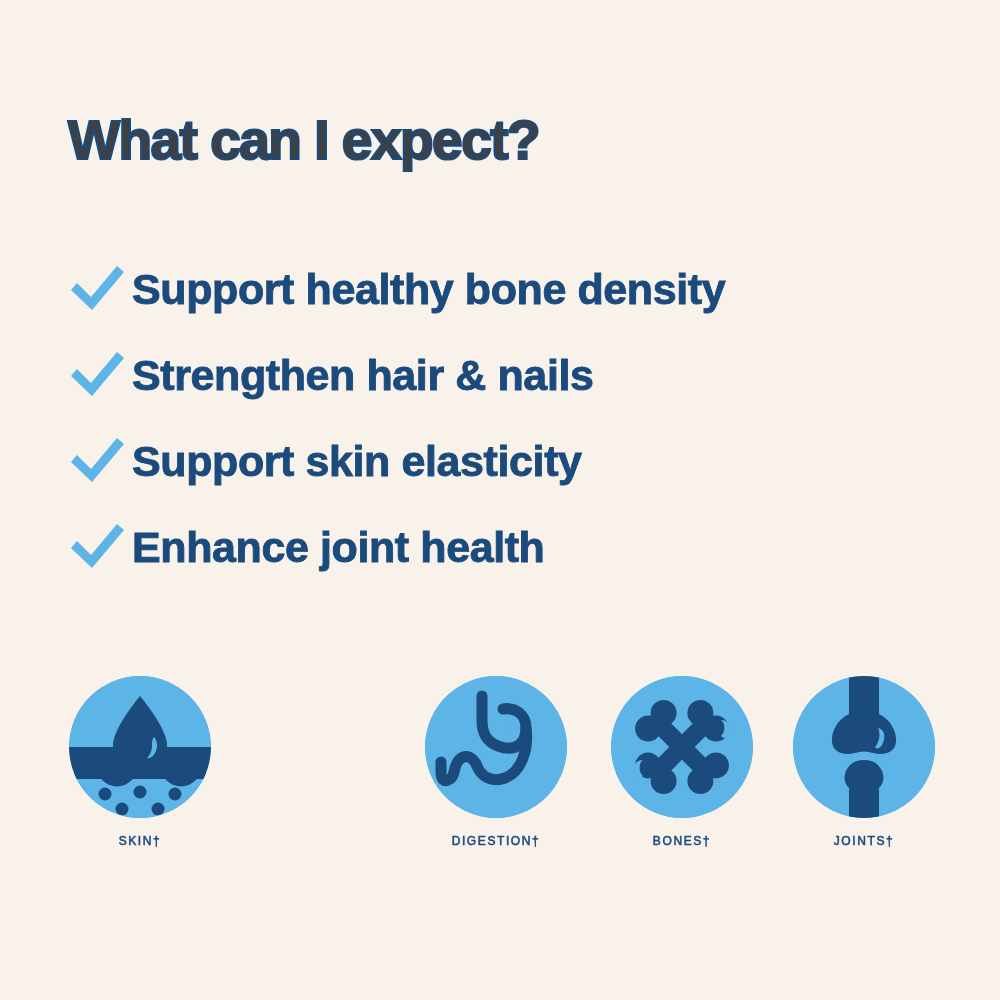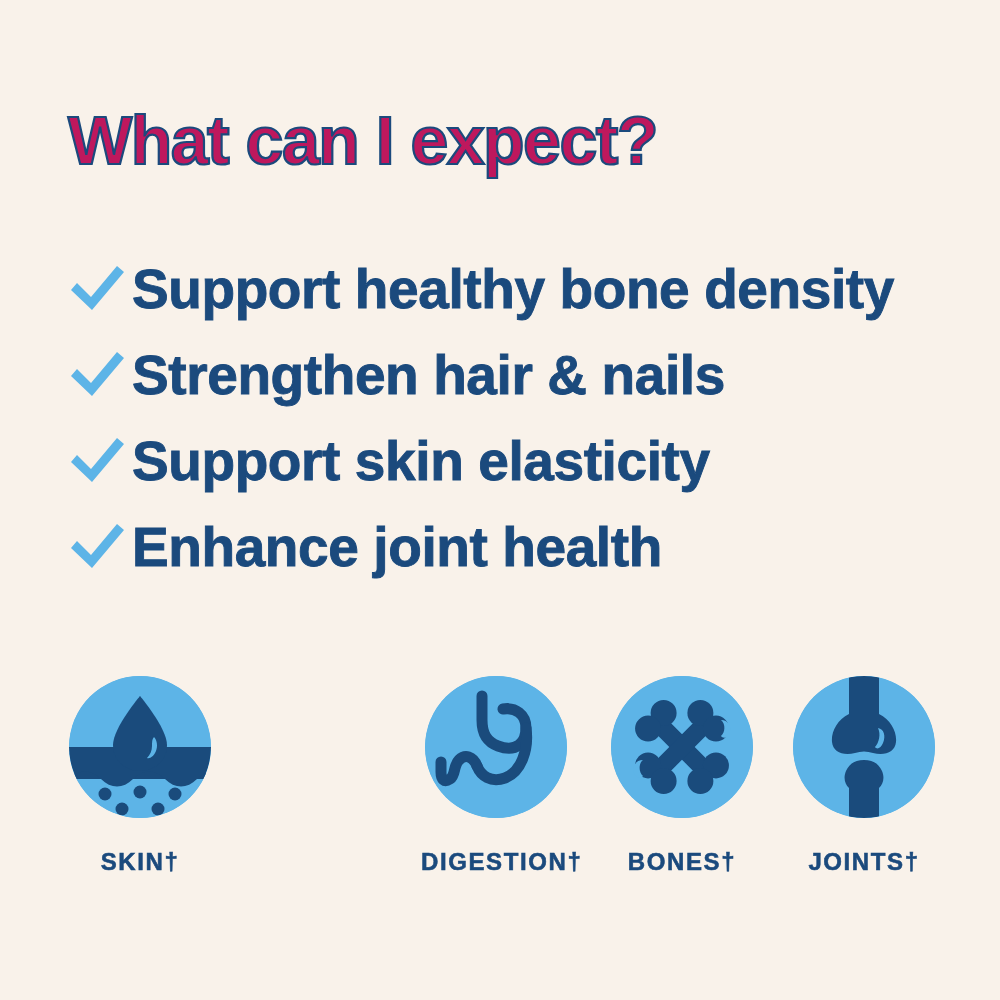--- a/index.html
+++ b/index.html
@@ -20,25 +20,25 @@
     inset: 0;
     width: 1000px;
     height: 1000px;
   }
 
   
   .headline {
     position: absolute;
     left: 68px;
     top: 96px;
-    font-size: 68px;
+    font-size: 55px;
     line-height: 88px;
     font-weight: 700;
     letter-spacing: -1.5px;
-    color: #be185d;
+    color: #404040;
     white-space: nowrap;
     -webkit-text-stroke: 2.2px #1b4a7d;
   }
 
   
   .benefits {
     position: absolute;
     left: 68px;
     top: 246px;
     width: 880px;
@@ -52,21 +52,21 @@
     width: 64px;
     flex: 0 0 64px;
     display: flex;
     align-items: center;
     justify-content: flex-start;
   }
   .check-icon svg {
     display: block;
   }
   .benefit-text {
-    font-size: 55px;
+    font-size: 43px;
     font-weight: 700;
     color: #1b4a7d;
     letter-spacing: -0.4px;
     line-height: 48px;
     white-space: nowrap;
     -webkit-text-stroke: 0.9px #1b4a7d;
   }
 
   
   .badges {
@@ -88,23 +88,23 @@
     margin: 0 auto;
     border-radius: 50%;
     background: #5db4e7;
     overflow: hidden;
     position: relative;
   }
   .badge-circle svg {
     display: block;
   }
   .badge-label {
-    margin-top: 30px;
-    font-size: 24px;
-    font-weight: 700;
+    margin-top: 16px;
+    font-size: 12px;
+    font-weight: 400;
     letter-spacing: 1.6px;
     color: #1b4a7d;
     white-space: nowrap;
     -webkit-text-stroke: 0.55px #1b4a7d;
   }
 
   .b0 { left: 65px; }
   .b1 { left: 243px; }
   .b2 { left: 421px; }
   .b3 { left: 607px; }

